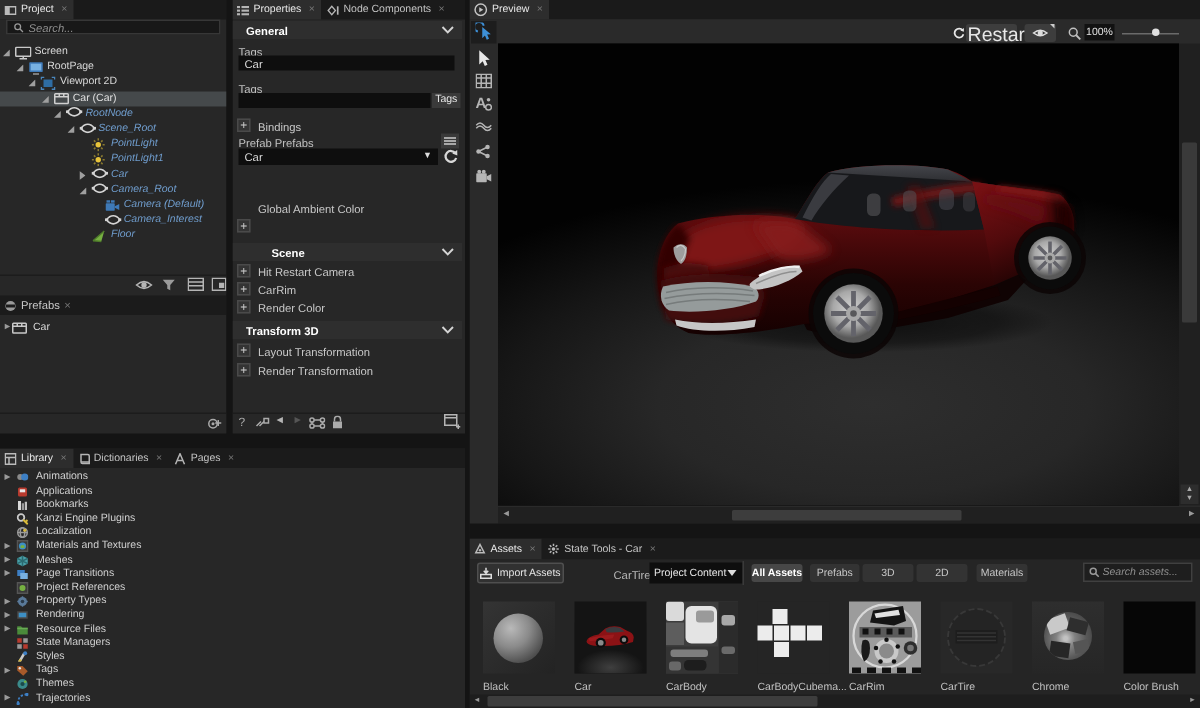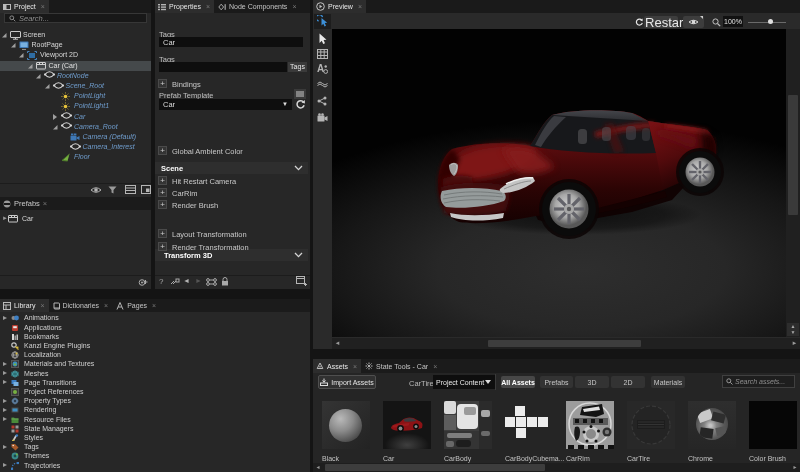--- a/index.html
+++ b/index.html
@@ -275,54 +275,57 @@
             <rect x="3" y="5.8" width="5" height="1.4" fill="#b5b5b5"></rect>
           </svg>
       Properties <span class="x">×</span></div>
     <div class="tab">
       <svg width="8" height="8" viewBox="0 0 8 8">
             <path d="M0.8 4 L3.2 1.2 L5.6 4 L3.2 6.8 Z" fill="none" stroke="#b5b5b5" stroke-width="0.9"></path>
             <rect x="6.6" y="1.2" width="1.1" height="5.6" fill="#b5b5b5"></rect>
           </svg>
       Node Components <span class="x">×</span></div>
   </div>
+  <div class="hdr" style="left:0px;top:14px;width:153px;height:12px;padding-left:9px;">General<svg width="9" height="6" viewBox="0 0 9 6" style="position:absolute;right:5px;top:3px;">
+          <path d="M1 1 L4.5 4.6 L8 1" fill="none" stroke="#d4d4d4" stroke-width="1.3"></path>
+        </svg></div>
 <div class="lbl" style="left:4px;top:30px;">Tags</div>
 <div class="inp" style="left:4px;top:37px;width:144px;height:10px;">Car</div>
 <div class="lbl" style="left:4px;top:55px;">Tags</div>
 <div class="inp" style="left:4px;top:62px;width:128px;height:10px;"></div>
 <div class="abs" style="left:133px;top:62px;width:19px;height:10px;background:#3a3a3a;color:#e8e8e8;font-size:7px;text-align:center;line-height:10px;">Tags</div>
 <div class="plus" style="left:3px;top:79px;">+</div>
 <div class="lbl" style="left:17px;top:80px;color:#c8c8c8;">Bindings</div>
-<div class="lbl" style="left:4px;top:91px;">Prefab Template</div>
+<div class="lbl" style="left:4px;top:91px;">Prefab Prefabs</div>
 <div class="abs" style="left:139px;top:89px;width:12px;height:10px;background:#3a3a3a;display:flex;align-items:center;justify-content:center;">
         <svg width="8" height="6" viewBox="0 0 8 6" style="flex:none;">
           <line x1="0" y1="1" x2="8" y2="1" stroke="#ccc"></line>
           <line x1="0" y1="3" x2="8" y2="3" stroke="#ccc"></line>
           <line x1="0" y1="5" x2="8" y2="5" stroke="#ccc"></line>
         </svg>
       </div>
 <div class="inp" style="left:4px;top:99px;width:133px;height:11px;">Car<span style="position:absolute;right:4px;top:2px;color:#ddd;font-size:6px;">▼</span></div>
 <div class="abs" style="left:140px;top:99px;width:11px;height:11px;">
         <svg width="11" height="11" viewBox="0 0 11 11" style="flex:none;">
           <path d="M8.6 3.2 A3.6 3.6 0 1 0 9.1 6.3" fill="none" stroke="#d8d8d8" stroke-width="1.5"></path>
           <path d="M9.8 1 L9.9 4.6 L6.5 3.4 Z" fill="#d8d8d8"></path>
         </svg>
       </div>
 <div class="plus" style="left:3px;top:146px;">+</div>
-<div class="lbl" style="left:17px;top:147px;color:#c8c8c8;">Global Ambient Color</div>
-<div class="hdr" style="left:0px;top:162px;width:153px;height:12px;padding-left:6px;">Scene<svg width="9" height="6" viewBox="0 0 9 6" style="position:absolute;right:5px;top:3px;">
+<div class="lbl" style="left:17px;top:135px;color:#c8c8c8;">Global Ambient Color</div>
+<div class="hdr" style="left:0px;top:162px;width:153px;height:12px;padding-left:26px;">Scene<svg width="9" height="6" viewBox="0 0 9 6" style="position:absolute;right:5px;top:3px;">
           <path d="M1 1 L4.5 4.6 L8 1" fill="none" stroke="#d4d4d4" stroke-width="1.3"></path>
         </svg></div>
 <div class="plus" style="left:3px;top:176px;">+</div>
 <div class="lbl" style="left:17px;top:177px;color:#c8c8c8;">Hit Restart Camera</div>
 <div class="plus" style="left:3px;top:188px;">+</div>
 <div class="lbl" style="left:17px;top:189px;color:#c8c8c8;">CarRim</div>
 <div class="plus" style="left:3px;top:200px;">+</div>
-<div class="lbl" style="left:17px;top:201px;color:#c8c8c8;">Render Brush</div>
-<div class="hdr" style="left:0px;top:214px;width:153px;height:12px;padding-left:9px;margin-top:35px;">Transform 3D<svg width="9" height="6" viewBox="0 0 9 6" style="position:absolute;right:5px;top:3px;">
+<div class="lbl" style="left:17px;top:201px;color:#c8c8c8;">Render Color</div>
+<div class="hdr" style="left:0px;top:214px;width:153px;height:12px;padding-left:9px;">Transform 3D<svg width="9" height="6" viewBox="0 0 9 6" style="position:absolute;right:5px;top:3px;">
           <path d="M1 1 L4.5 4.6 L8 1" fill="none" stroke="#d4d4d4" stroke-width="1.3"></path>
         </svg></div>
 <div class="plus" style="left:3px;top:229px;">+</div>
 <div class="lbl" style="left:17px;top:230px;color:#c8c8c8;">Layout Transformation</div>
 <div class="plus" style="left:3px;top:242px;">+</div>
 <div class="lbl" style="left:17px;top:243px;color:#c8c8c8;">Render Transformation</div>
 
   <div class="abs" style="left:0;top:275px;width:155px;height:14px;background:#272727;border-top:1px solid #1c1c1c;"></div>
   <span class="abs" style="left:4px;top:277px;color:#aaa;font-size:8px;">?</span>
       <div class="abs" style="left:15px;top:278px;">

